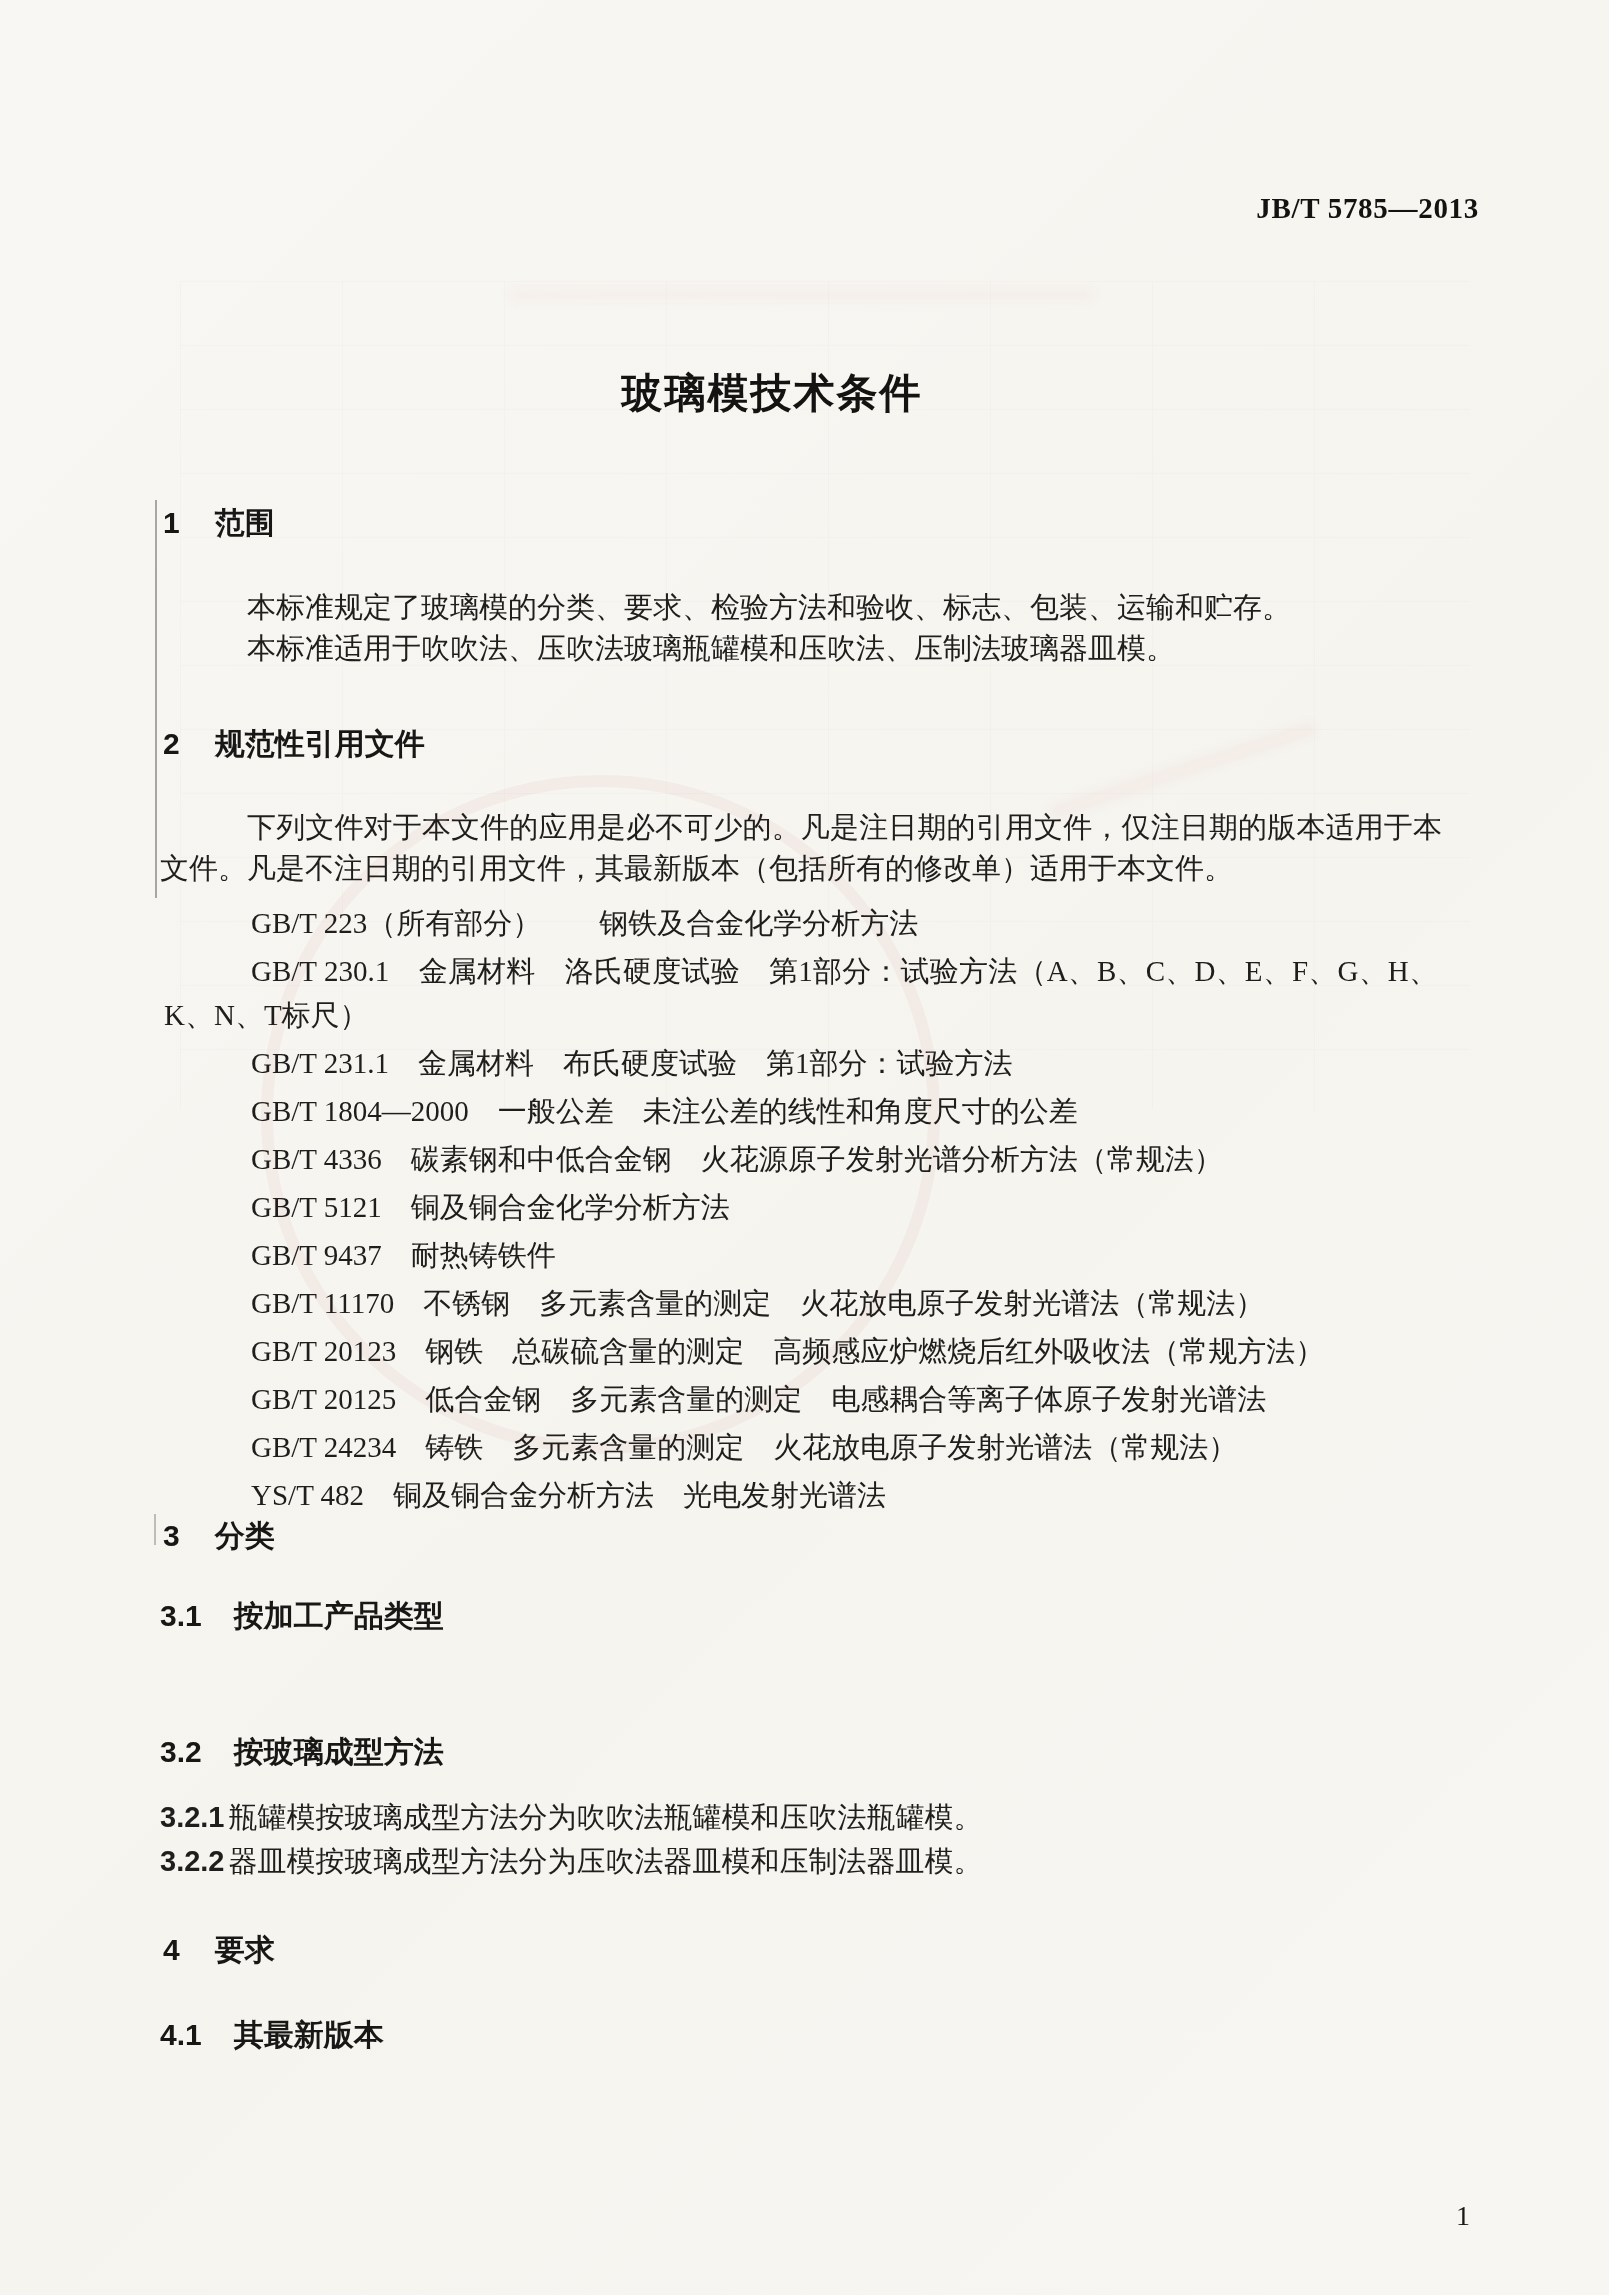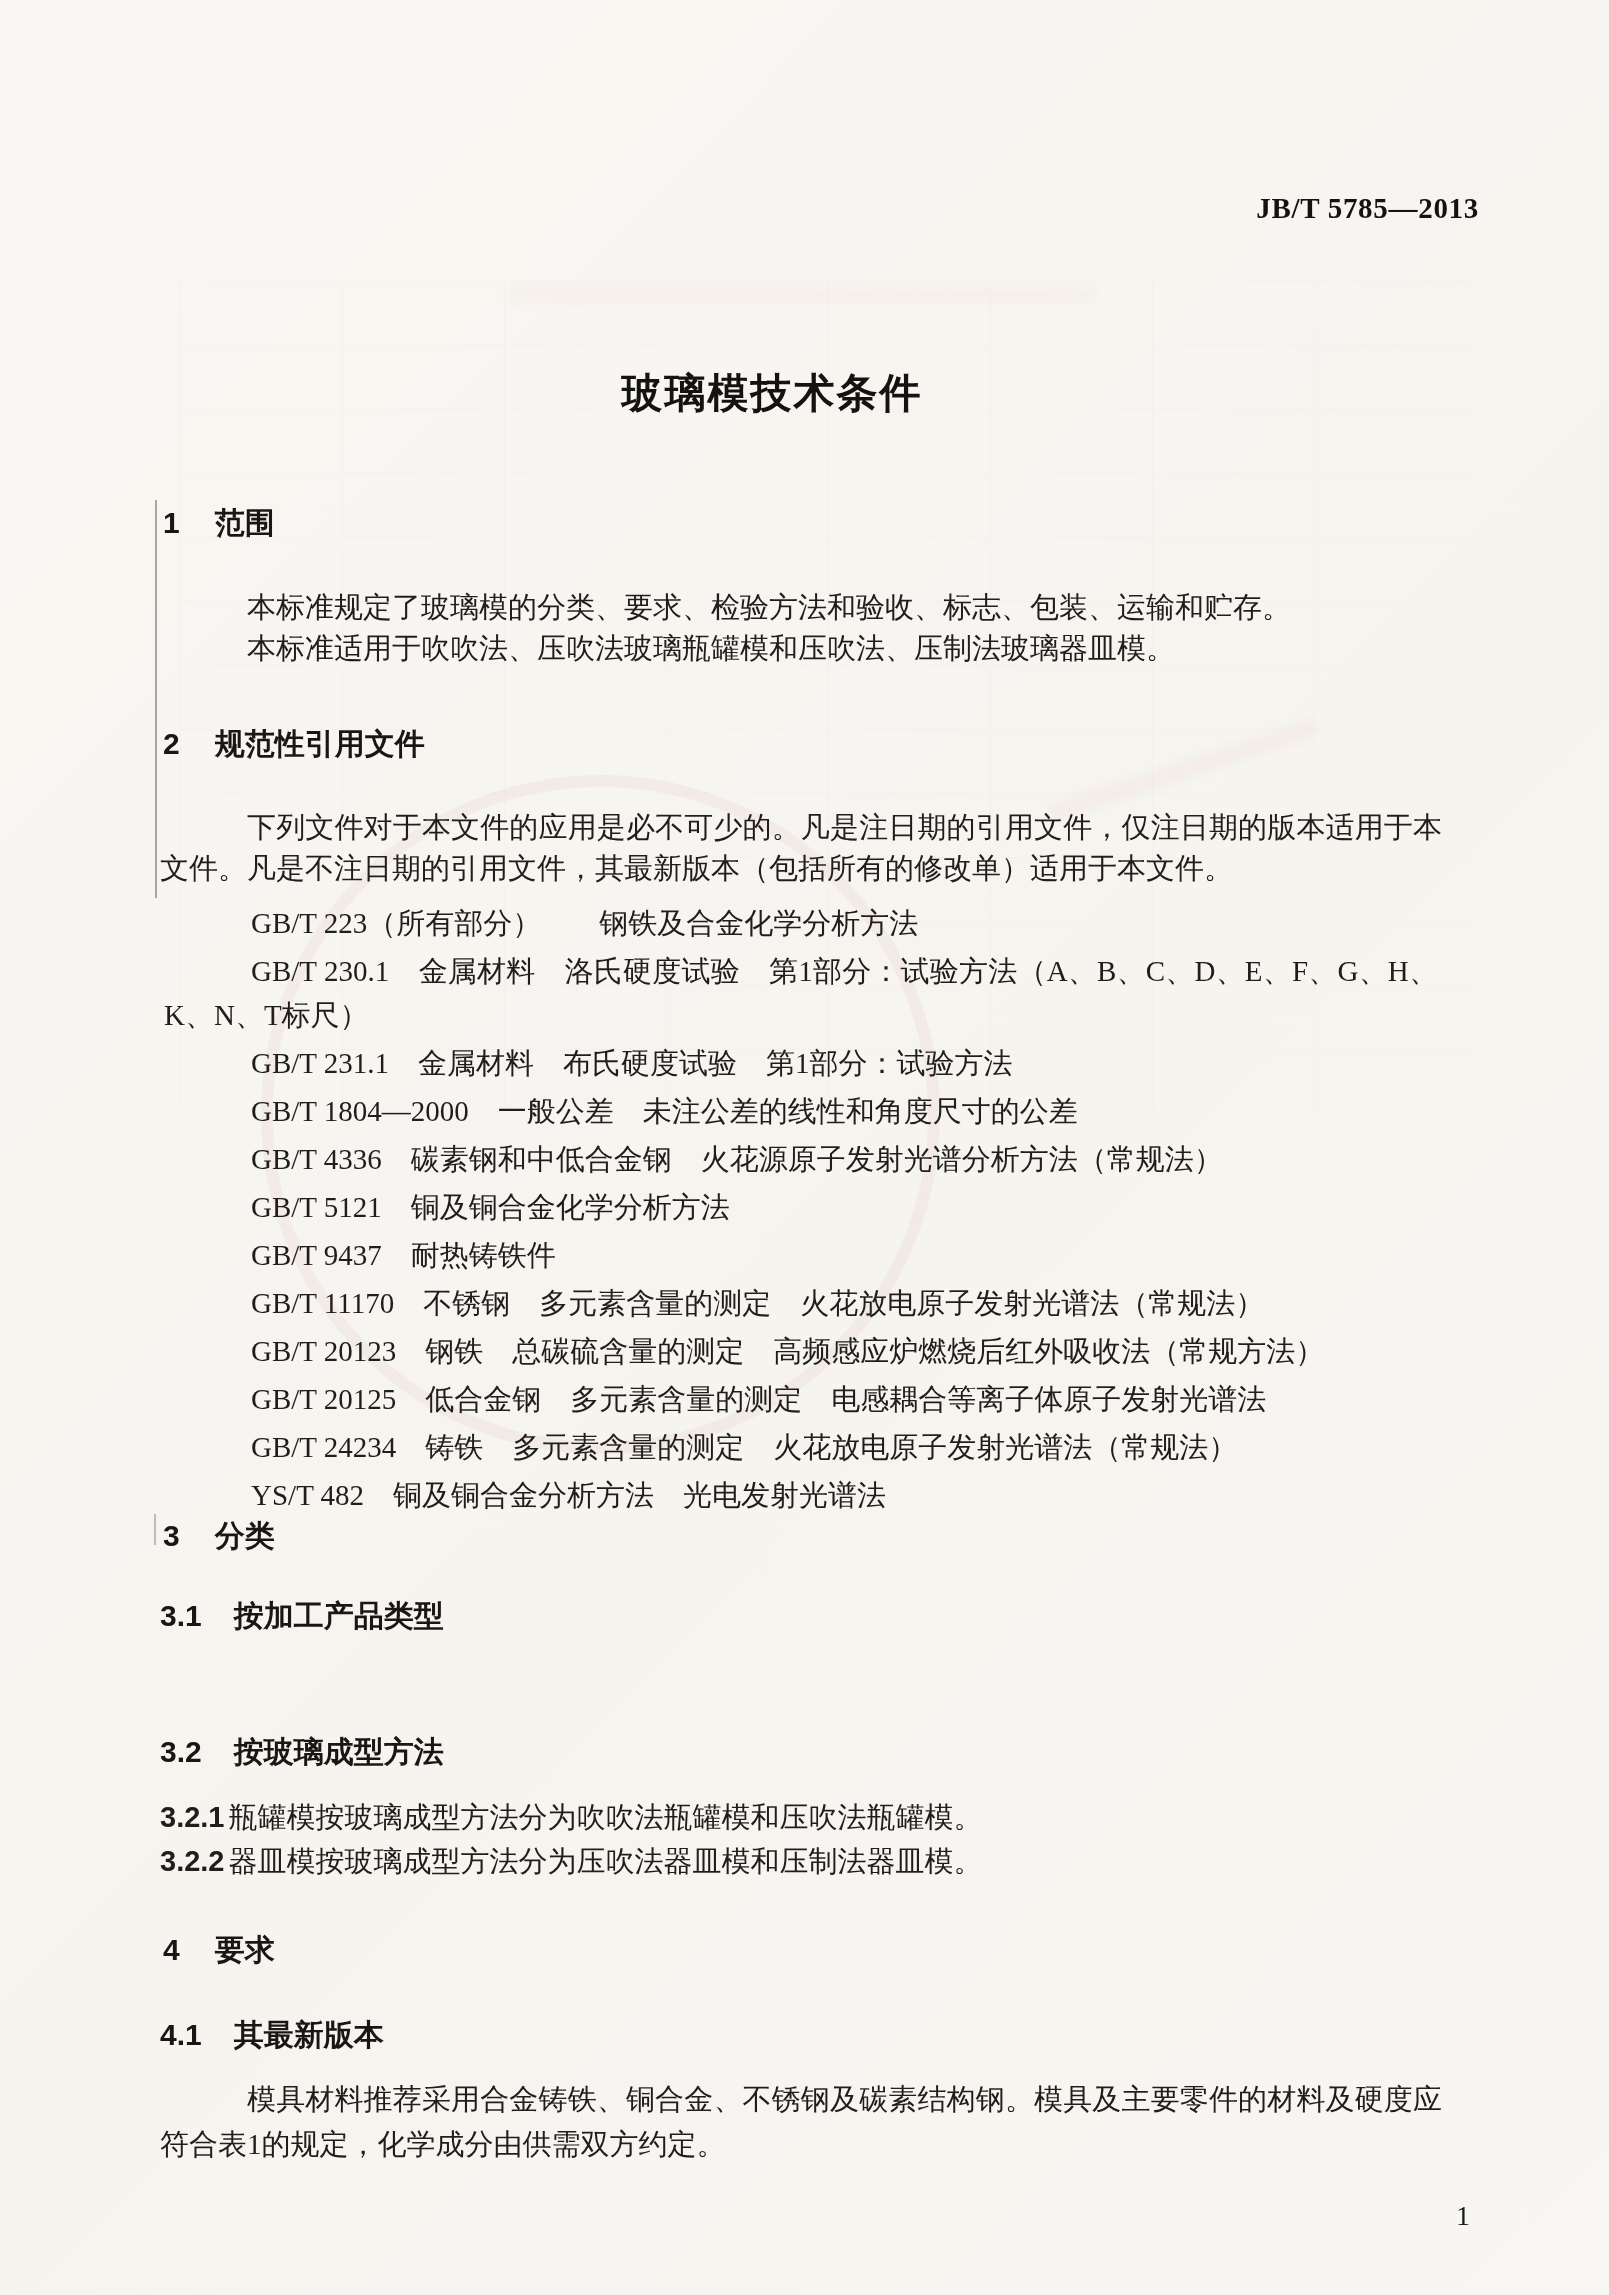--- a/index.html
+++ b/index.html
@@ -146,18 +146,17 @@
     <span class="cnum">3.2.2</span><span>器皿模按玻璃成型方法分为压吹法器皿模和压制法器皿模。</span>
   </p>
 
   <div class="abs h-sec" style="top:1930px;left:163px;">
     <span class="num">4</span><span>要求</span>
   </div>
 
   <div class="abs h-sec h-sub" style="top:2015px;left:160px;">
     <span class="num">4.1</span><span>其最新版本</span>
   </div>
-  <p class="abs body-col para para-41" style="top:2077px;">模具材料推荐采用合金铸铁、铜合金、不锈钢及碳素结构钢。模具及主要零件的材料及硬度应符合表1的规定，化学成分由供需双方约定。</p>
 
   <div class="abs page-num">1</div>
 
 </div>
 
 
 </body></html>

